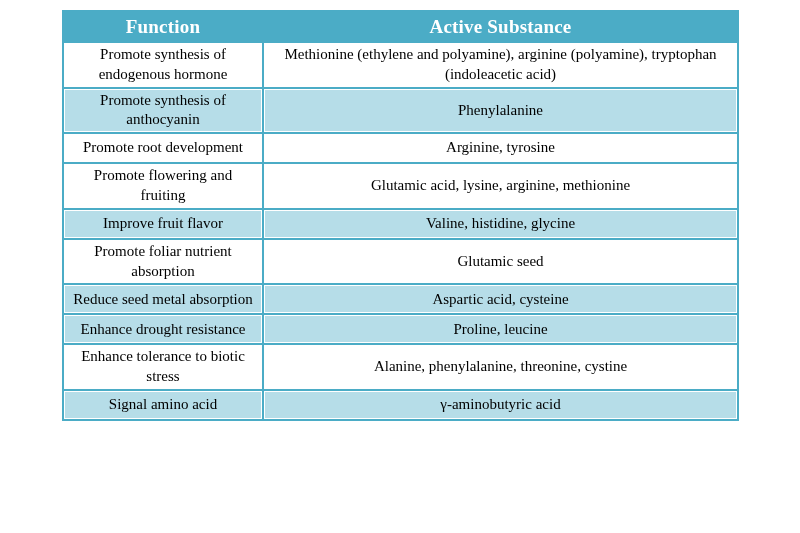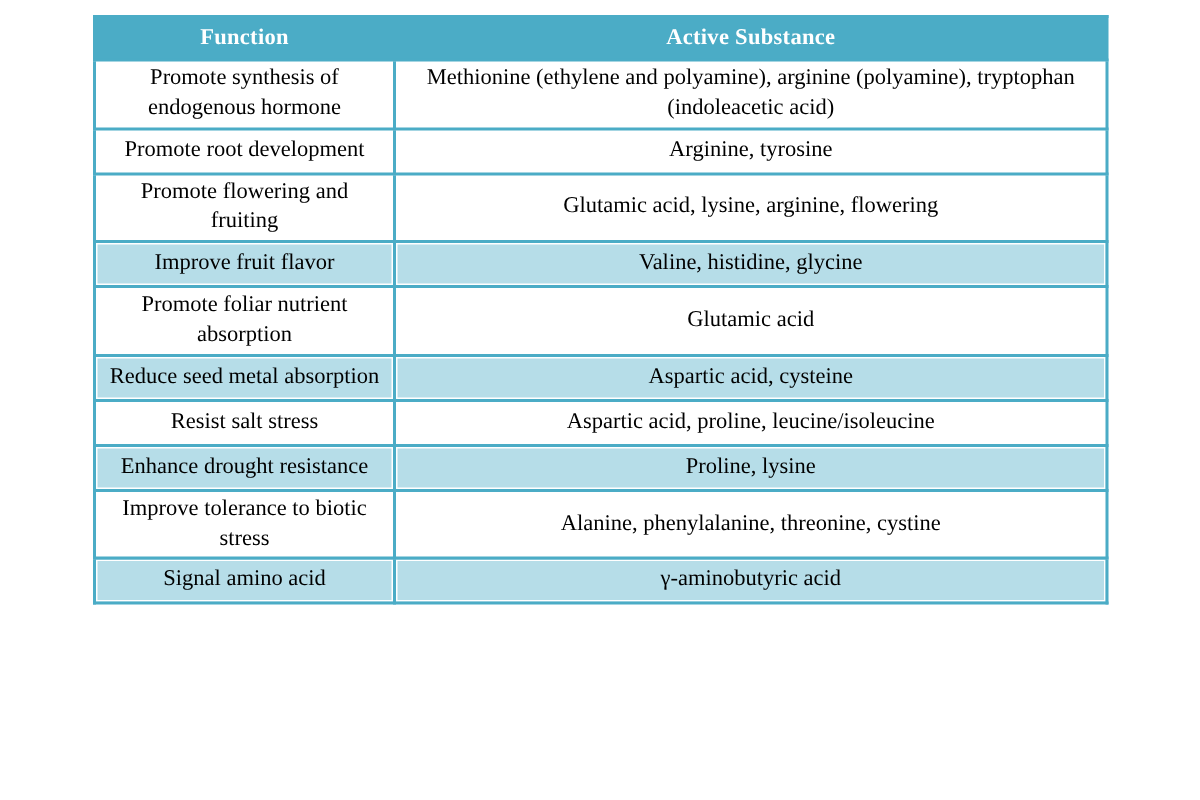--- a/index.html
+++ b/index.html
@@ -33,21 +33,21 @@
     font-size: 15px;
     line-height: 1.32;
     color: #000000;
     overflow-wrap: break-word;
   }
   .amino-table th {
     background: #4BACC6;
     color: #ffffff;
     font-weight: bold;
     height: 23px;
-    font-size: 15px;
+    font-size: 19px;
     letter-spacing: 0.2px;
   }
   .amino-table td {
     height: 24px;
     
     box-shadow: inset 0 0 0 1px #ffffff;
   }
   .amino-table tr.band td { background: #B6DDE8; }
   .amino-table tr.plain td { background: #ffffff; }
 </style>
@@ -64,50 +64,50 @@
       <tr>
         <th>Function</th>
         <th>Active Substance</th>
       </tr>
     </thead>
     <tbody>
       <tr class="plain">
         <td>Promote synthesis of endogenous hormone</td>
         <td>Methionine (ethylene and polyamine), arginine (polyamine), tryptophan (indoleacetic acid)</td>
       </tr>
+      <tr class="band">
+        <td>Promote synthesis of anthocyanin</td>
+        <td>Phenylalanine</td>
+      </tr>
       <tr class="plain">
         <td>Promote root development</td>
         <td>Arginine, tyrosine</td>
       </tr>
       <tr class="plain">
         <td>Promote flowering and fruiting</td>
-        <td>Glutamic acid, lysine, arginine, flowering</td>
+        <td>Glutamic acid, lysine, arginine, methionine</td>
       </tr>
       <tr class="band">
         <td>Improve fruit flavor</td>
         <td>Valine, histidine, glycine</td>
       </tr>
       <tr class="plain">
         <td>Promote foliar nutrient absorption</td>
-        <td>Glutamic acid</td>
+        <td>Glutamic seed</td>
       </tr>
       <tr class="band">
         <td>Reduce seed metal absorption</td>
         <td>Aspartic acid, cysteine</td>
       </tr>
-      <tr class="plain">
-        <td>Resist salt stress</td>
-        <td>Aspartic acid, proline, leucine/isoleucine</td>
-      </tr>
       <tr class="band">
         <td>Enhance drought resistance</td>
-        <td>Proline, lysine</td>
+        <td>Proline, leucine</td>
       </tr>
       <tr class="plain">
-        <td>Improve tolerance to biotic stress</td>
+        <td>Enhance tolerance to biotic stress</td>
         <td>Alanine, phenylalanine, threonine, cystine</td>
       </tr>
       <tr class="band">
         <td>Signal amino acid</td>
         <td>γ-aminobutyric acid</td>
       </tr>
     </tbody>
   </table>
 </div>
 

